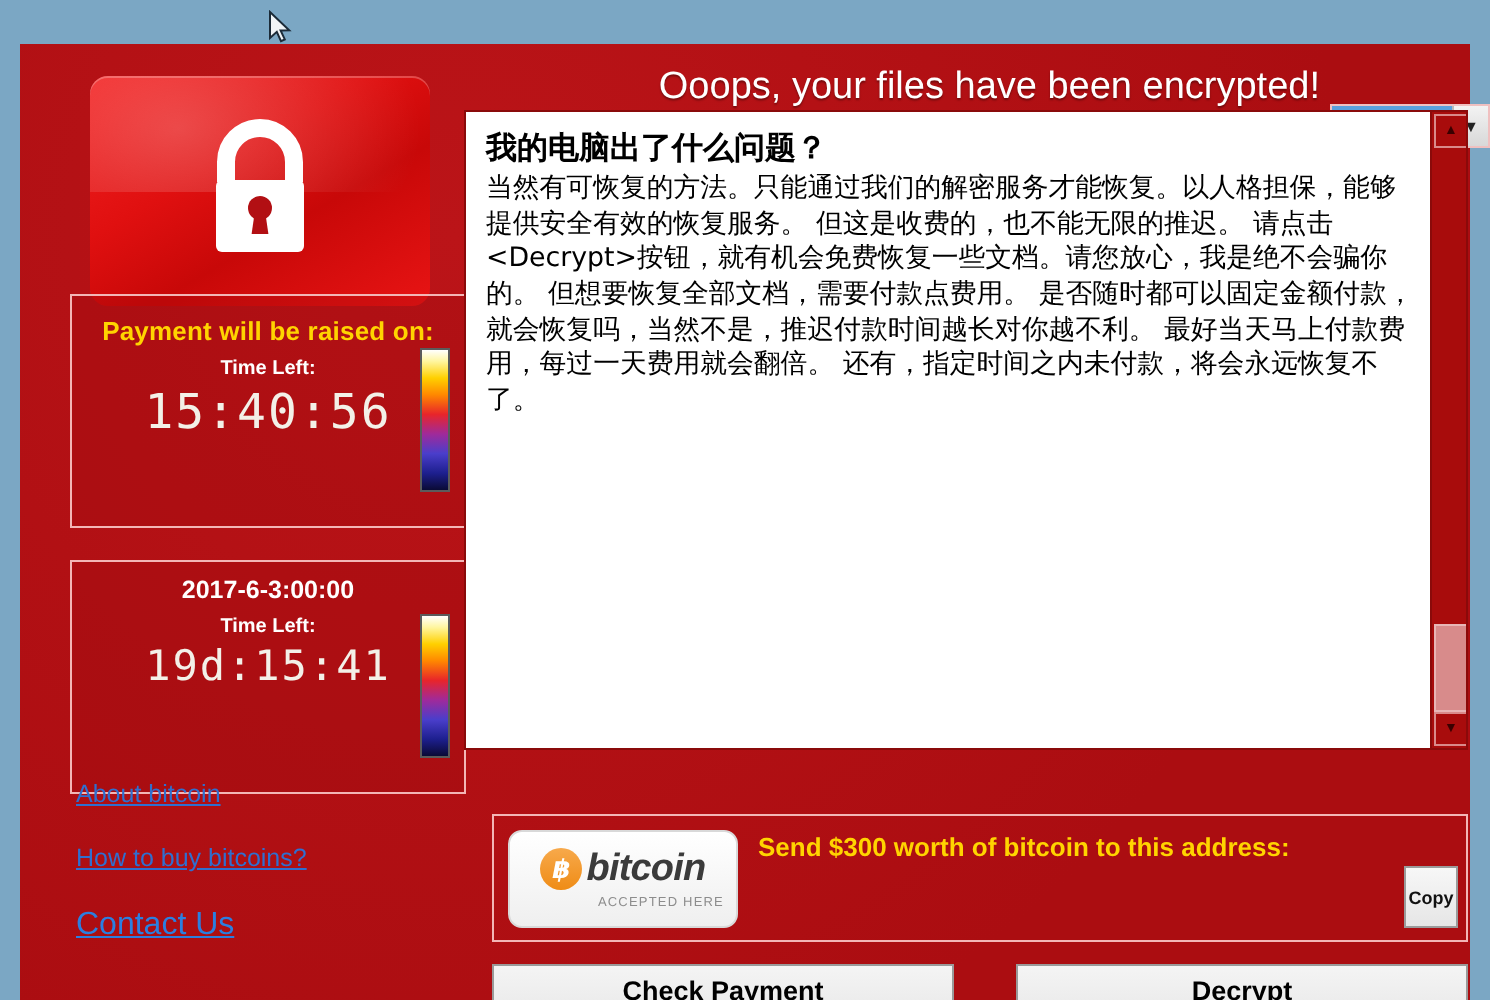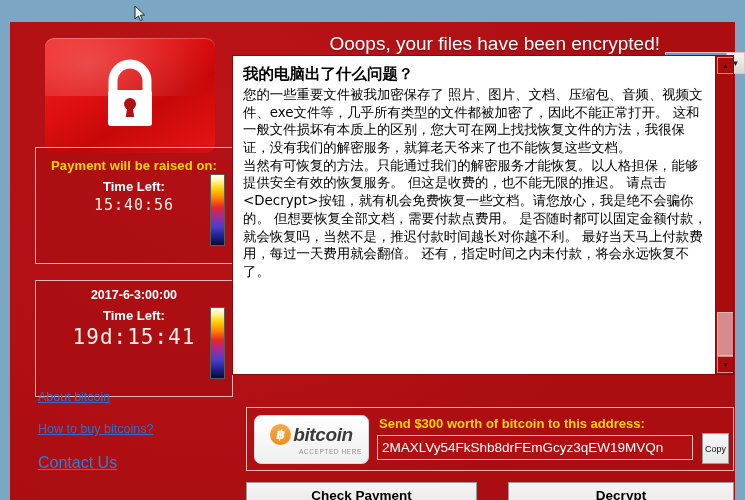--- a/index.html
+++ b/index.html
@@ -94,24 +94,24 @@
   .panel.p1{top:125px;height:115px;}
   .panel.p2{top:258px;height:115px;}
   .p-title{
     text-align:center;color:#ffd400;font-size:13px;font-weight:bold;
     margin-top:10px;letter-spacing:.1px;
   }
   .p-sub{
     text-align:center;color:#ffffff;font-size:12.5px;font-weight:bold;margin-top:7px;
   }
   .p-sub2{
-    text-align:center;color:#ffffff;font-size:13px;font-weight:bold;margin-top:6px;
+    text-align:center;color:#ffffff;font-size:10px;font-weight:bold;margin-top:6px;
   }
   .p-clock{
-    text-align:center;color:#f3f0e8;font-size:15px;margin-top:2px;
+    text-align:center;color:#f3f0e8;font-size:24px;margin-top:2px;
     font-family:"DejaVu Sans Mono","Liberation Mono",monospace;
     letter-spacing:1px;
   }
   .p-clock.small{font-size:21px;}
   .gradbar{
     position:absolute;right:7px;top:26px;width:13px;height:70px;
     border:1px solid #5b5b5b;
     background:linear-gradient(to bottom,
       #ffffff 0%, #fff6a0 8%, #ffd000 20%, #ff8800 32%,
       #e8252a 46%, #a02a9a 60%, #4a3ecb 74%, #1d1f8e 88%, #0a0a35 100%);
@@ -197,21 +197,21 @@
   .addr-field{
     position:absolute;left:130px;top:27px;width:316px;height:25px;
     background:#b20f13;border:1px solid #f1bcbc;
     display:flex;align-items:center;padding-left:4px;box-sizing:border-box;
     color:#ffffff;font-size:13.5px;
   }
   .copy-btn{
     position:absolute;left:455px;top:25px;width:25px;height:29px;
     background:linear-gradient(#f7f7f7,#e6e6e6);border:1px solid #9b9b9b;
     display:flex;align-items:center;justify-content:center;
-    font-size:9px;color:#111;cursor:pointer;
+    font-size:9px;color:#111;cursor:pointer;font-weight:bold;
   }
 
   
   .btn{
     position:absolute;top:460px;height:25px;
     background:linear-gradient(#f4f4f4,#e9e9e9);border:1px solid #9a9a9a;
     display:flex;align-items:center;justify-content:center;
     font-size:13.5px;font-weight:bold;color:#000;cursor:pointer;
   }
   .btn.check{left:236px;width:229px;}
@@ -263,23 +263,20 @@
 
     <div class="links">
       <span class="lnk">About bitcoin</span>
       <span class="lnk">How to buy bitcoins?</span>
       <span class="lnk big">Contact Us</span>
     </div>
 
     <div class="textpanel">
       <div class="tp-inner">
         <div class="tp-h">我的电脑出了什么问题？</div>
-        <div class="tp-p">您的一些重要文件被我加密保存了
-照片、图片、文档、压缩包、音频、视频文件、exe文件等，几乎所有类型的文件都被加密了，因此不能正常打开。
-这和一般文件损坏有本质上的区别，您大可在网上找找恢复文件的方法，我很保证，没有我们的解密服务，就算老天爷来了也不能恢复这些文档。</div>
         <div class="tp-p">当然有可恢复的方法。只能通过我们的解密服务才能恢复。以人格担保，能够提供安全有效的恢复服务。
 但这是收费的，也不能无限的推迟。
 请点击&lt;Decrypt&gt;按钮，就有机会免费恢复一些文档。请您放心，我是绝不会骗你的。
 但想要恢复全部文档，需要付款点费用。
 是否随时都可以固定金额付款，就会恢复吗，当然不是，推迟付款时间越长对你越不利。
 最好当天马上付款费用，每过一天费用就会翻倍。
 还有，指定时间之内未付款，将会永远恢复不了。</div>
       </div>
       <div class="scrollbar">
         <div class="sb-arrow up">▲</div>
@@ -290,21 +287,20 @@
 
     <div class="paybox">
       <div class="btclogo">
         <div class="btc-row">
           <span class="btc-coin">฿</span>
           <span class="btc-word">bitcoin</span>
         </div>
         <div class="btc-sub">ACCEPTED HERE</div>
       </div>
       <div class="pay-title">Send $300 worth of bitcoin to this address:</div>
-      <div class="addr-field">2MAXLVy54FkShb8drFEmGcyz3qEW19MVQn</div>
       <div class="copy-btn">Copy</div>
     </div>
 
     <div class="btn check">Check Payment</div>
     <div class="btn decrypt">Decrypt</div>
 
   </div>
 </div>
 
 </body></html>

